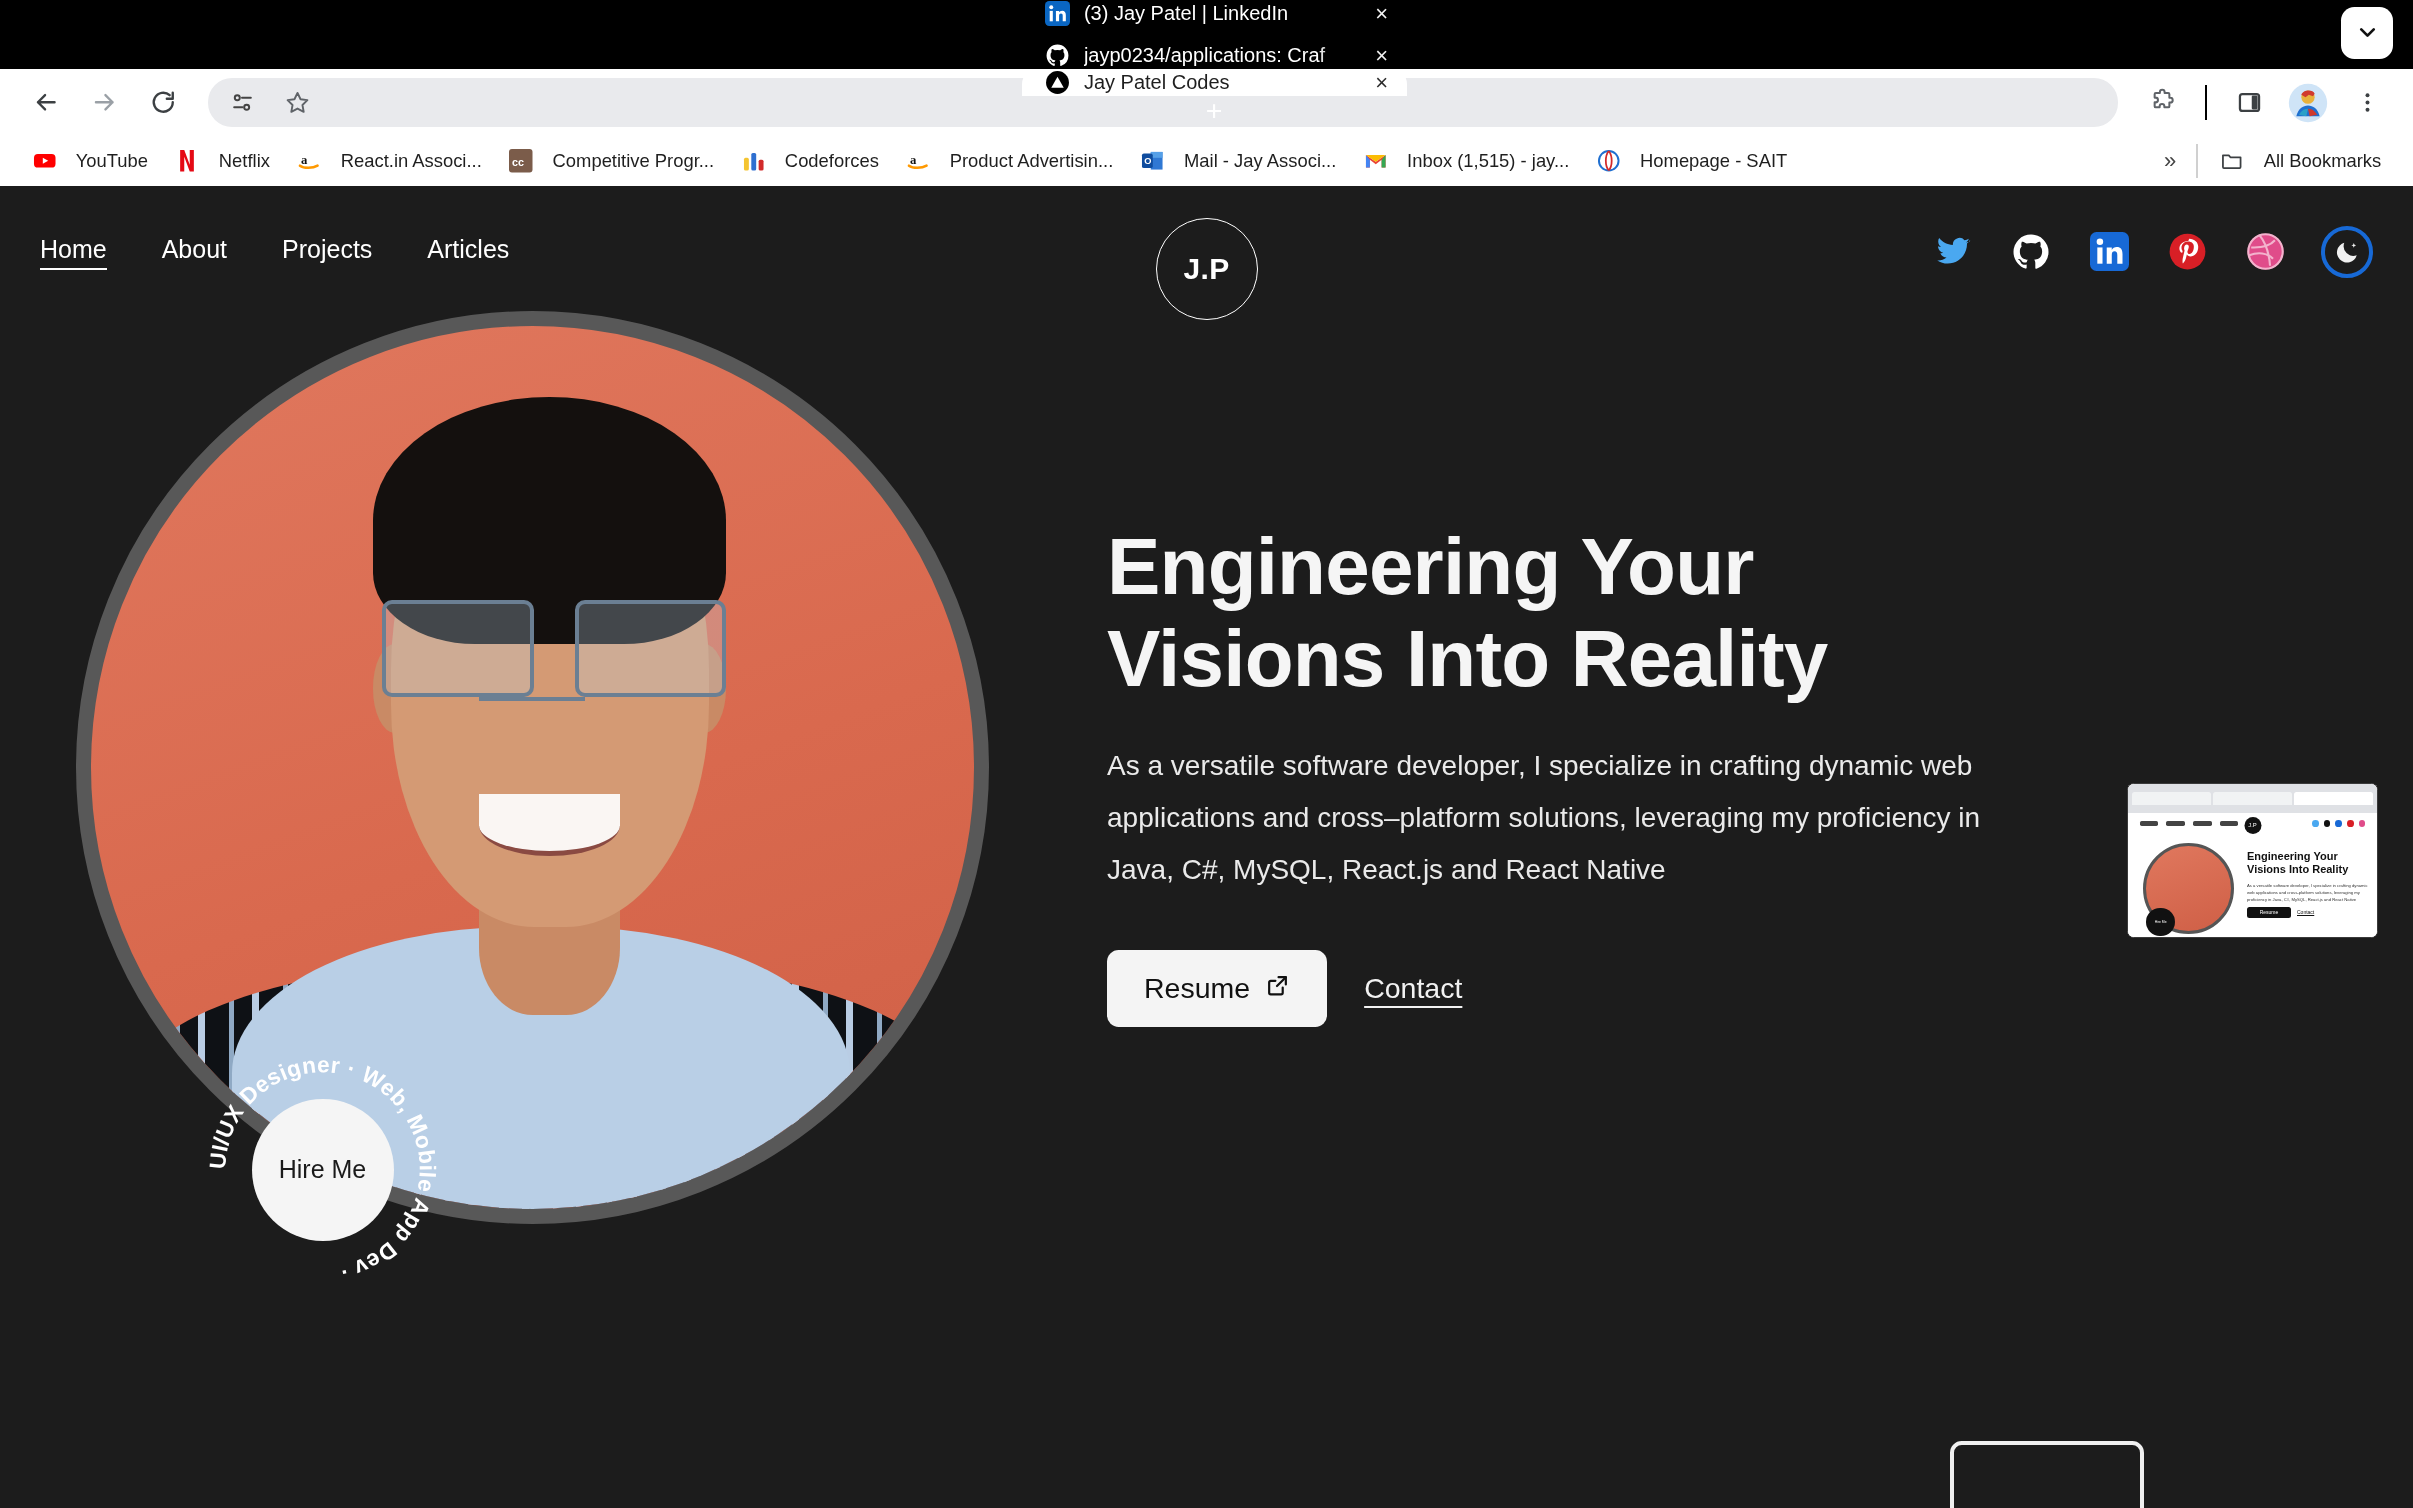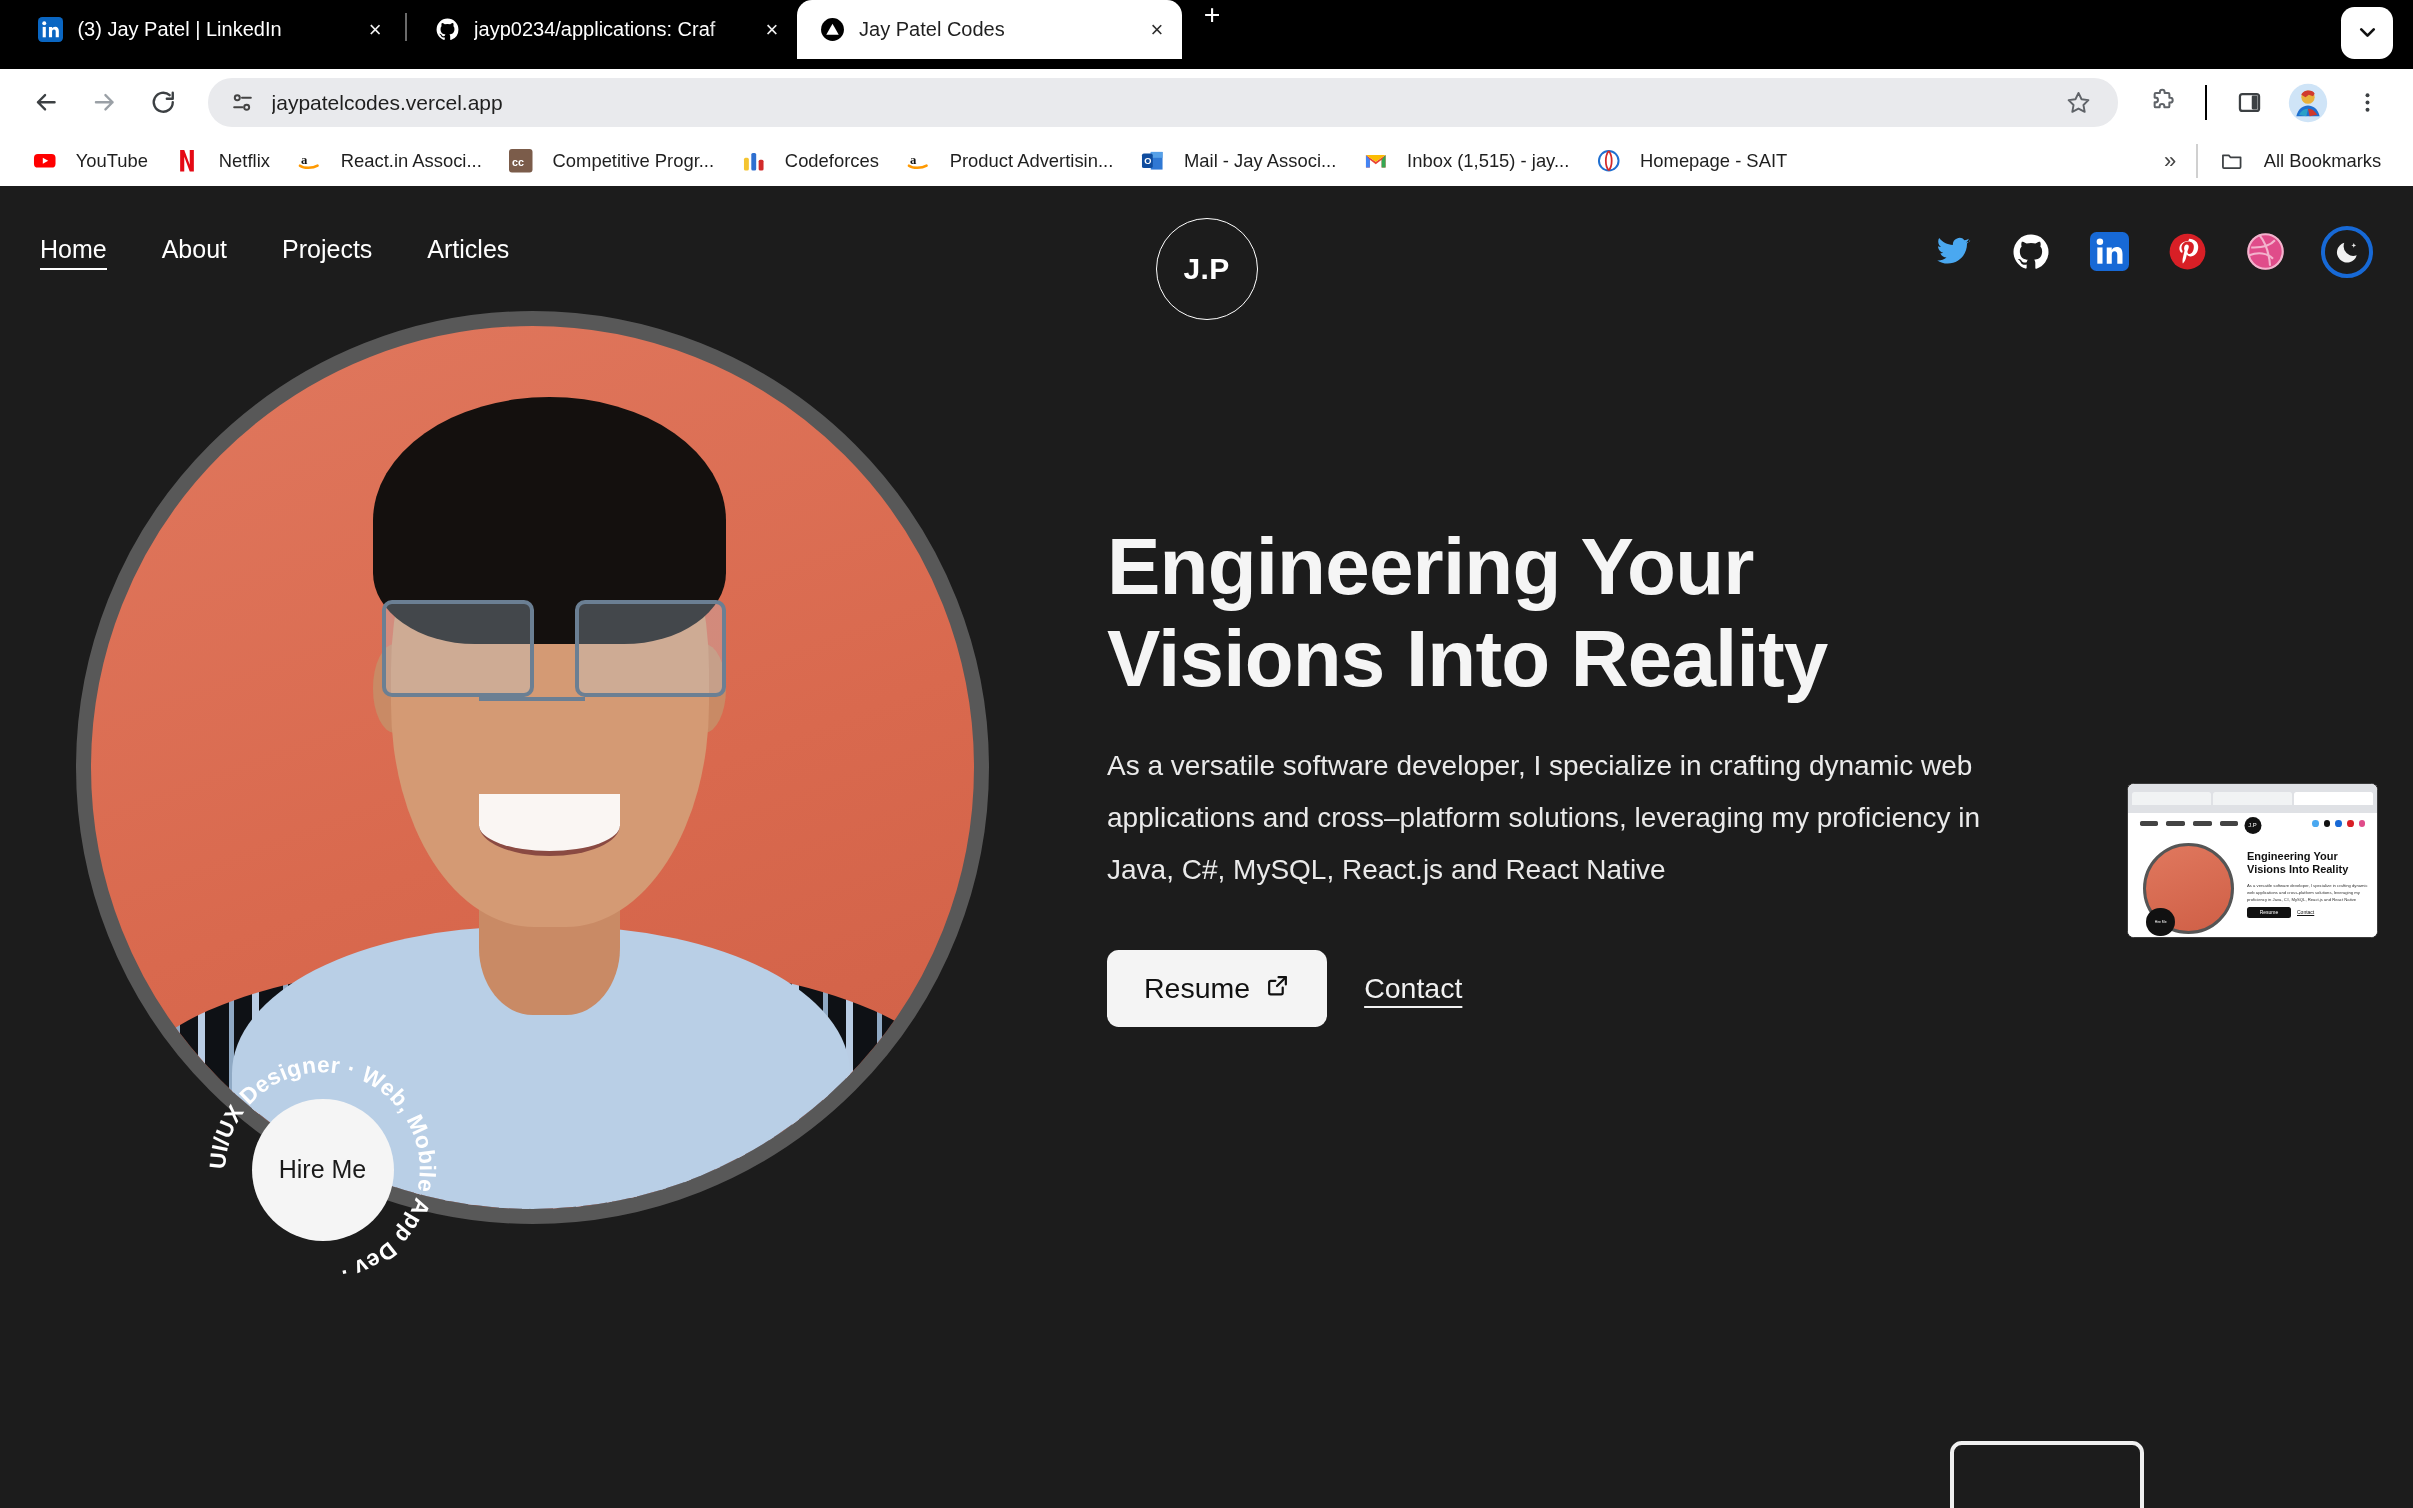--- a/index.html
+++ b/index.html
@@ -7,22 +7,22 @@
     width: 2413px; height: 1508px;
     overflow: hidden;
     background: #000;
     font-family: "Liberation Sans", sans-serif;
   }
 
   
   .browser { width: 2413px; height: 1508px; position: relative; background:#1c1c1c; }
 
   .tabstrip {
-    height: 69px; background: #000; display: flex; align-items: flex-start;
-    position: relative; padding-left: 15px;
+    height: 69px; background: #000; display: flex; align-items: center;
+    position: relative; padding-left: 15px; flex-direction: column;
   }
   .tab {
     height: 59px; display: flex; align-items: center; gap: 13.4px;
     padding: 0 18.4px 0 22px; border-radius: 15px 15px 0 0; position: relative;
     min-width: 0;
   }
   .tab.inactive { color: #fff; width: 385px; }
   .tab.active { background: #fff; color: #1f1f1f; width: 385px; }
   .tab-favicon { width: 27px; height: 27px; flex: 0 0 27px; display:flex; align-items:center; justify-content:center; }
   .tab-title {
@@ -246,21 +246,20 @@
 
     <div class="omnibox">
       <span class="tb-icon" style="width:32px;height:32px">
         <svg width="25" height="25" viewBox="0 0 24 24">
             <circle cx="7" cy="7.5" r="2.4" stroke="#444" stroke-width="1.9" fill="none"></circle>
             <path d="M11.5 7.5H20" stroke="#444" stroke-width="1.9" stroke-linecap="round"></path>
             <circle cx="16" cy="16.5" r="2.4" stroke="#444" stroke-width="1.9" fill="none"></circle>
             <path d="M4 16.5h8" stroke="#444" stroke-width="1.9" stroke-linecap="round"></path>
           </svg>
       </span>
-      <span class="omnibox-text">jaypatelcodes.vercel.app</span>
       <span class="tb-icon">
         <svg width="27" height="27" viewBox="0 0 24 24">
             <path d="M12 3.5l2.7 5.6 6.1.8-4.4 4.3 1.1 6.1L12 17.4 6.5 20.3l1.1-6.1L3.2 9.9l6.1-.8z" stroke="#5f6368" stroke-width="1.7" fill="none" stroke-linejoin="round"></path>
           </svg>
       </span>
     </div>
 
     <div class="tb-icon">
       <svg width="28.5" height="28.5" viewBox="0 0 24 24">
           <path d="M10 3.5a2 2 0 0 1 4 0v.8h3a1 1 0 0 1 1 1v3h.8a2 2 0 0 1 0 4H18v3a1 1 0 0 1-1 1h-3.2v-.8a2 2 0 0 0-4 0v.8H6.6a1 1 0 0 1-1-1v-3.2h.8a2 2 0 0 0 0-4h-.8V5.3a1 1 0 0 1 1-1H10z" stroke="#5f6368" stroke-width="1.7" fill="none" stroke-linejoin="round"></path>

